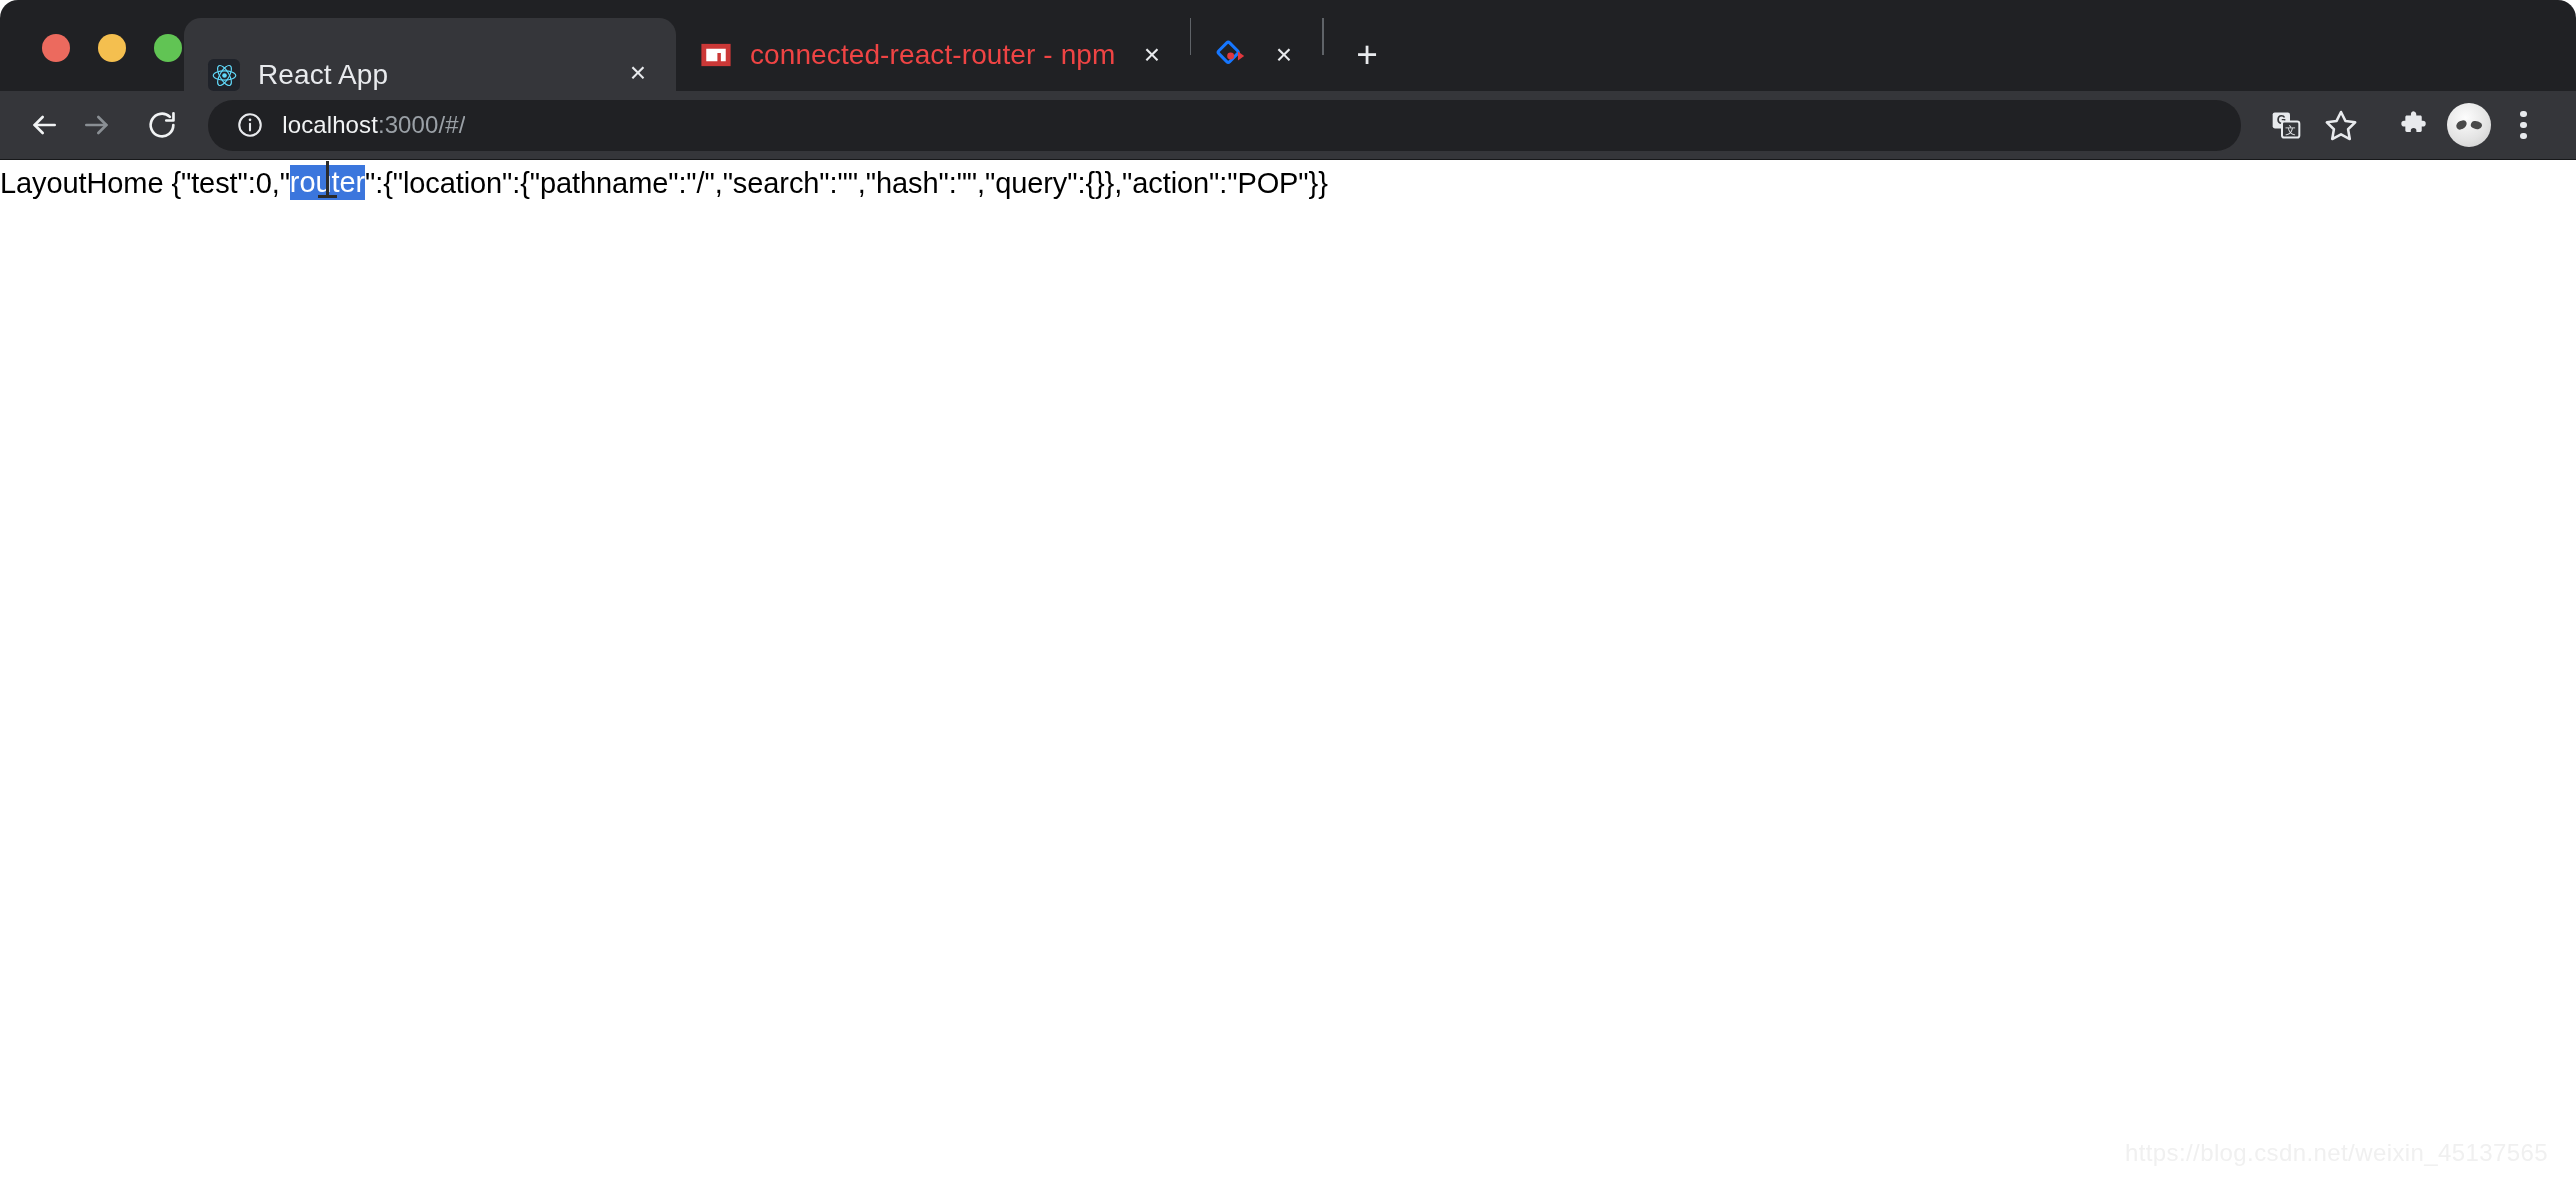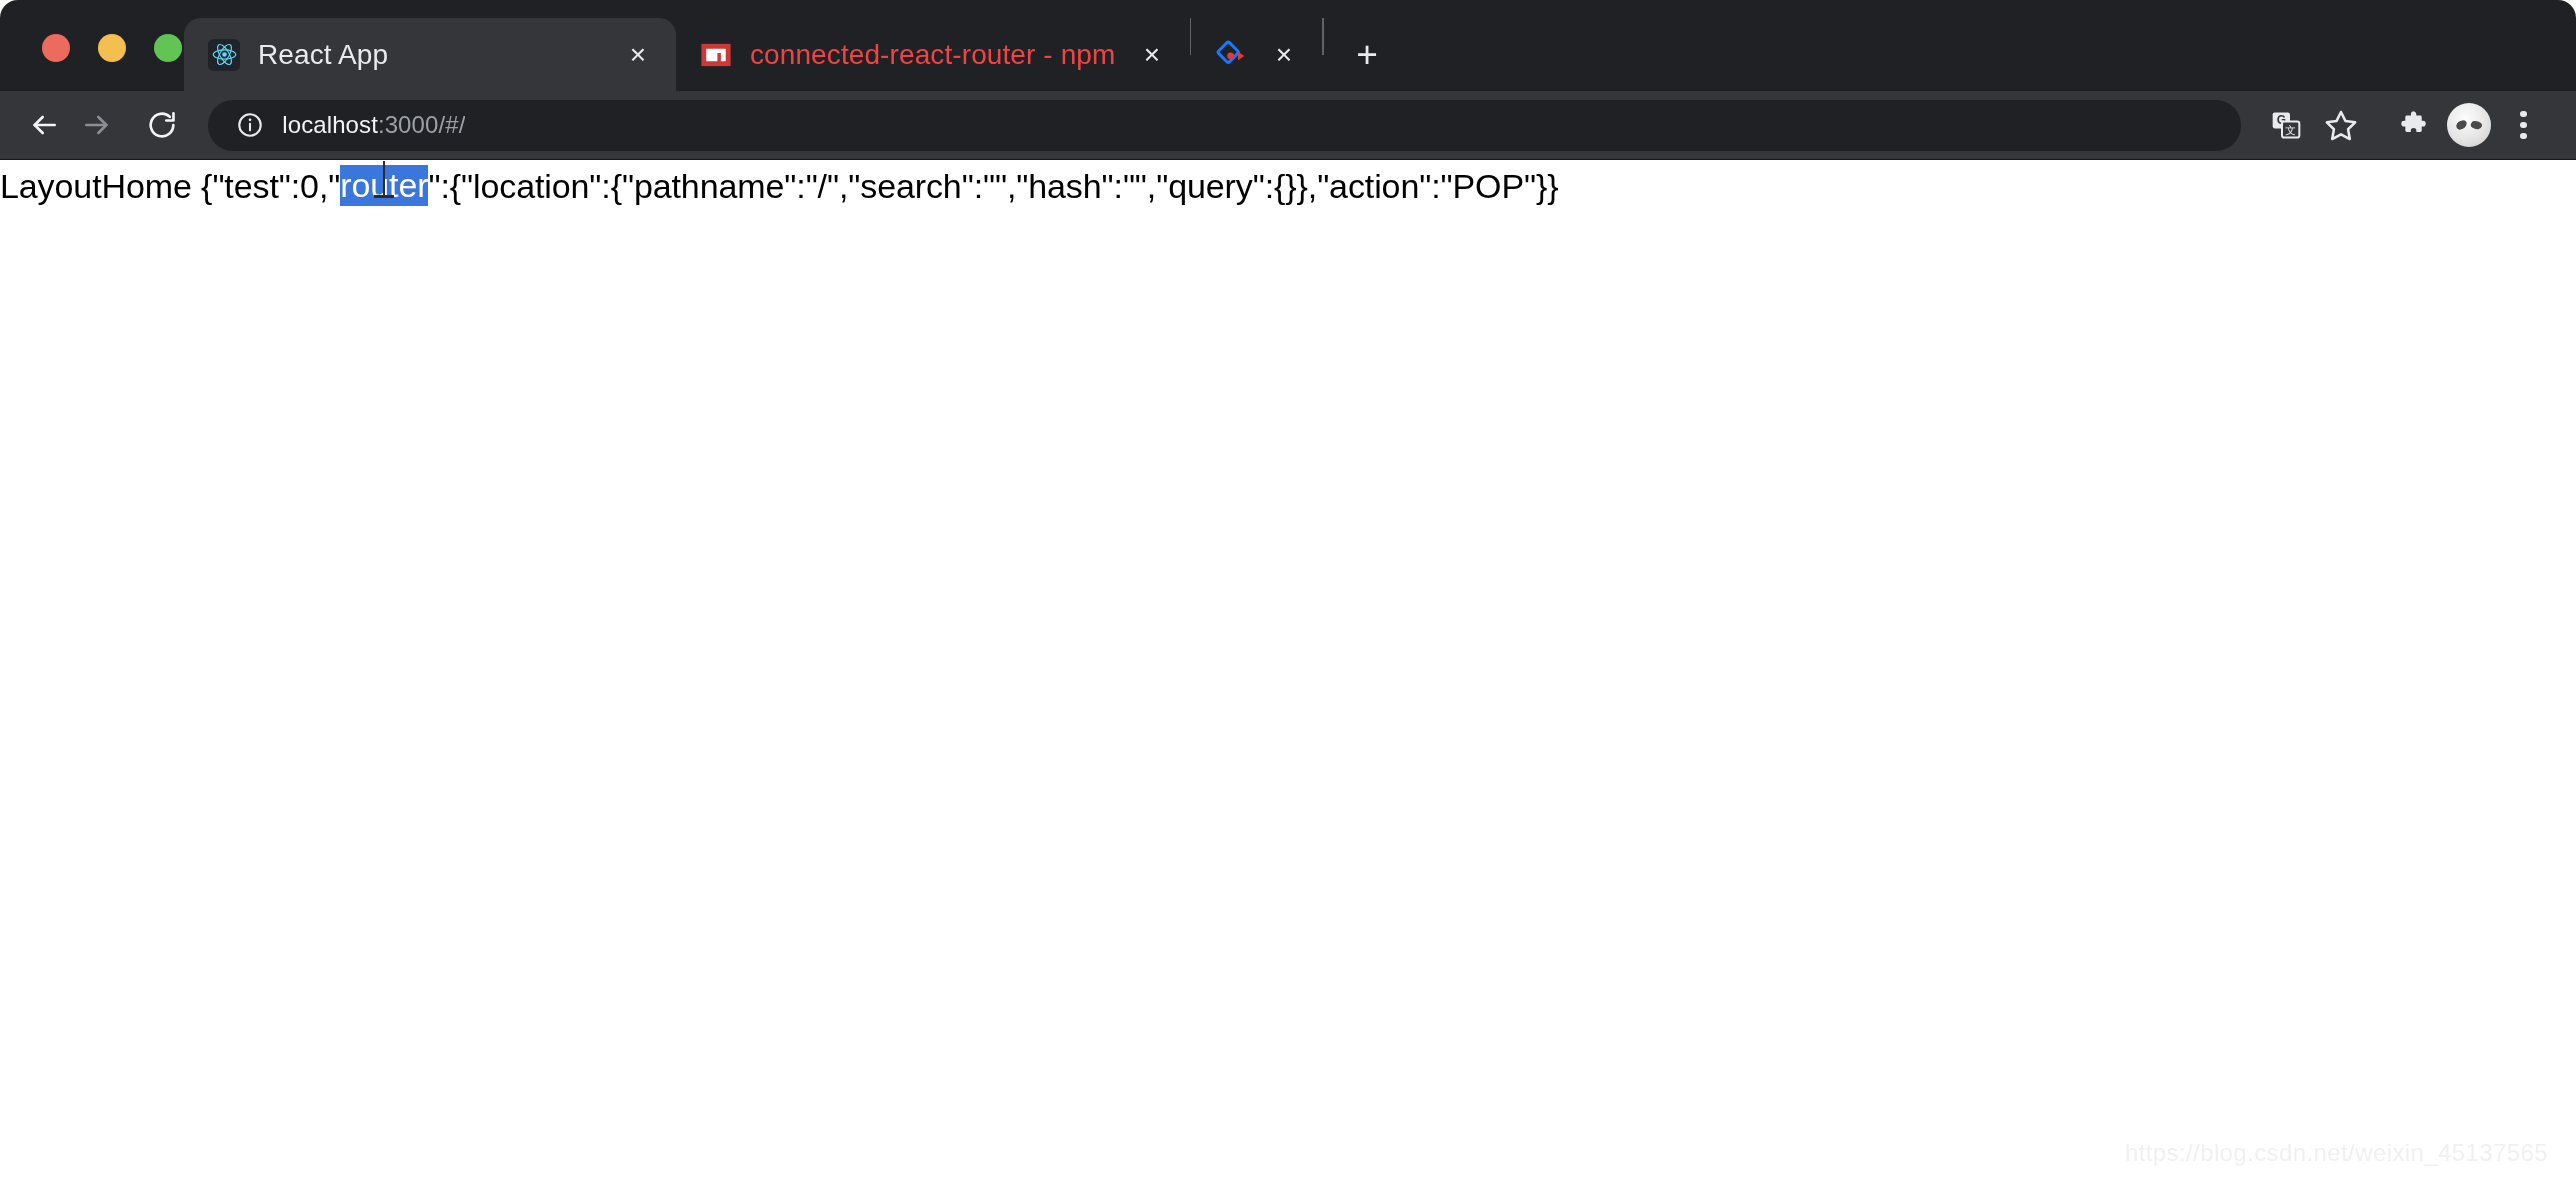--- a/index.html
+++ b/index.html
@@ -29,21 +29,21 @@
   .tl.green  { background:#61c454; }
 
   .tabs { display:flex; align-items:flex-end; height:91px; margin-left:184px; }
 
   .tab {
     position:relative; height:73px; display:flex; align-items:center;
     padding:0 19.7px 0 24px; gap:18px;
     border-top-left-radius:17px; border-top-right-radius:17px;
     color:#e8eaed; font-size:28px; white-space:nowrap;
   }
-  .tab.active { background:#35363a; width:492px; }
+  .tab.active { background:#35363a; width:492px;align-items:flex-end; }
   .tab.inactive { background:transparent; }
 
   .tab-favicon {
     width:32px; height:32px; flex:0 0 32px; position:relative;
     border-radius:5.6px; display:flex; align-items:center; justify-content:center;
   }
 
   .tab-title {
     font-size:28px; color:#e8eaed; overflow:hidden;
     text-overflow:clip; flex:1 1 auto; letter-spacing:0.1px;
@@ -110,21 +110,21 @@
   .avatar::after  { right:9px; transform:rotate(22deg); }
   .dots { display:flex; flex-direction:column; gap:4.9px; align-items:center; }
   .dots i { width:6.3px; height:6.3px; border-radius:50%; background:#e8eaed; display:block; }
 
   
   .page {
     position:absolute; left:0; top:161px; width:2576px; height:1026px;
     background:#ffffff; overflow:hidden;
   }
   .page-text {
-    font-size:34px; line-height:1.12; color:#000000;
+    font-size:29px; line-height:1.12; color:#000000;
     padding:5.6px 0 0 0; white-space:nowrap; letter-spacing:-0.1px;
   }
   .sel {
     background:#3b76dd; color:#ffffff; position:relative; padding:1.4px 0;
   }
   .caret {
     position:absolute; left:48%; top:-8.4px; width:2.8px; height:41px;
     background:#2b2b2b; display:block;
   }
   .caret::before, .caret::after {

